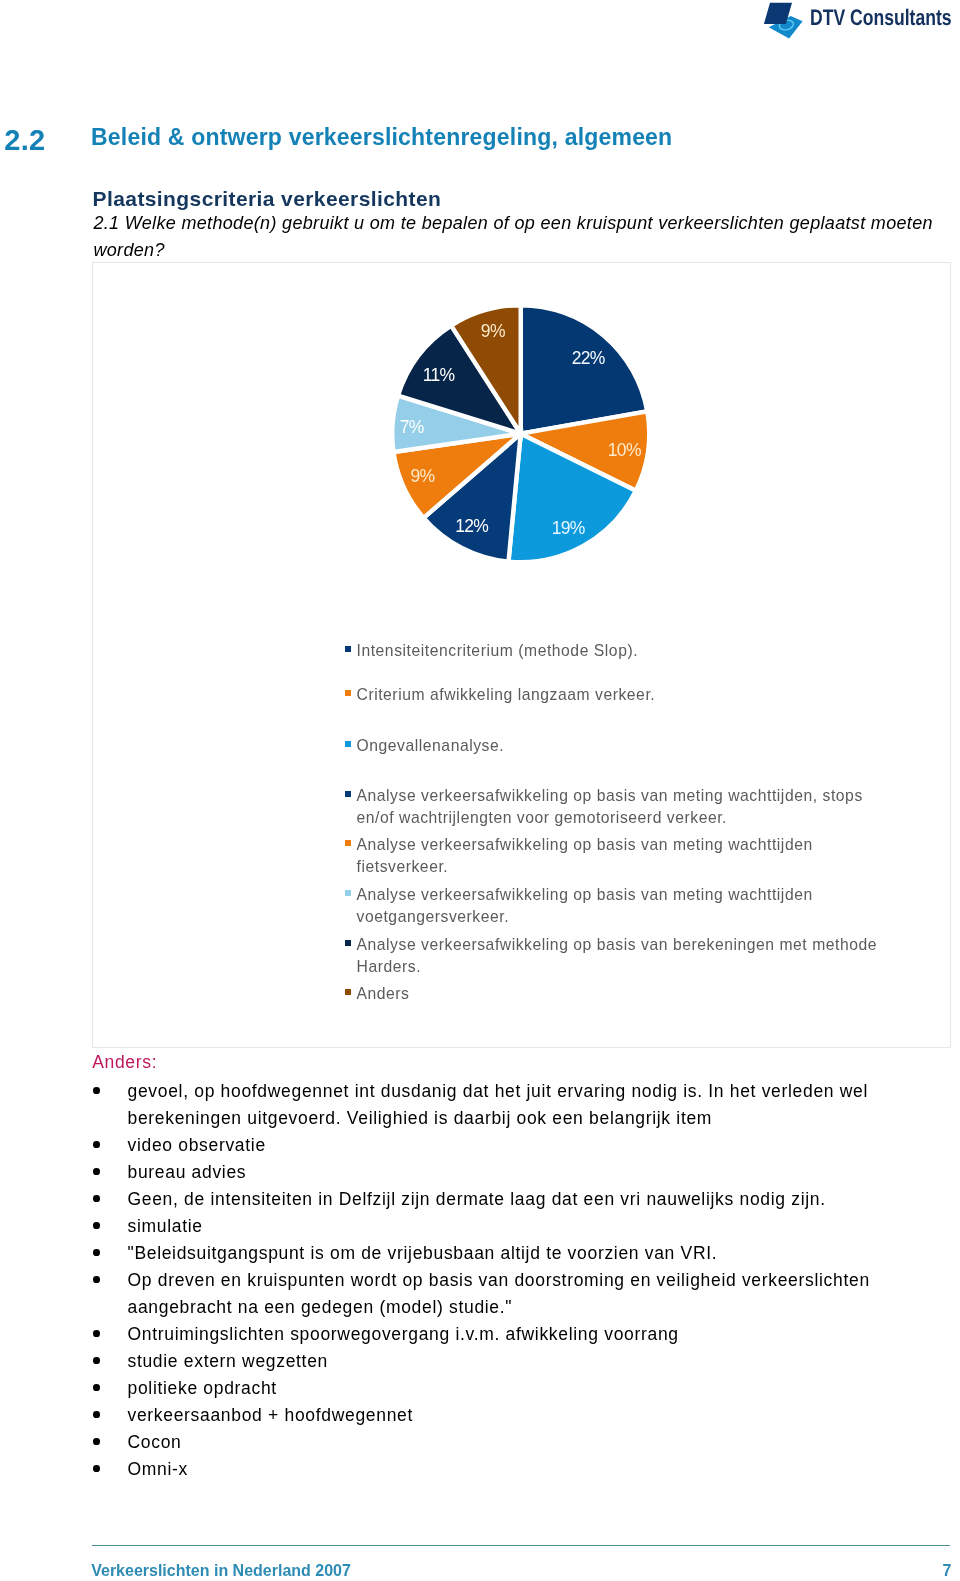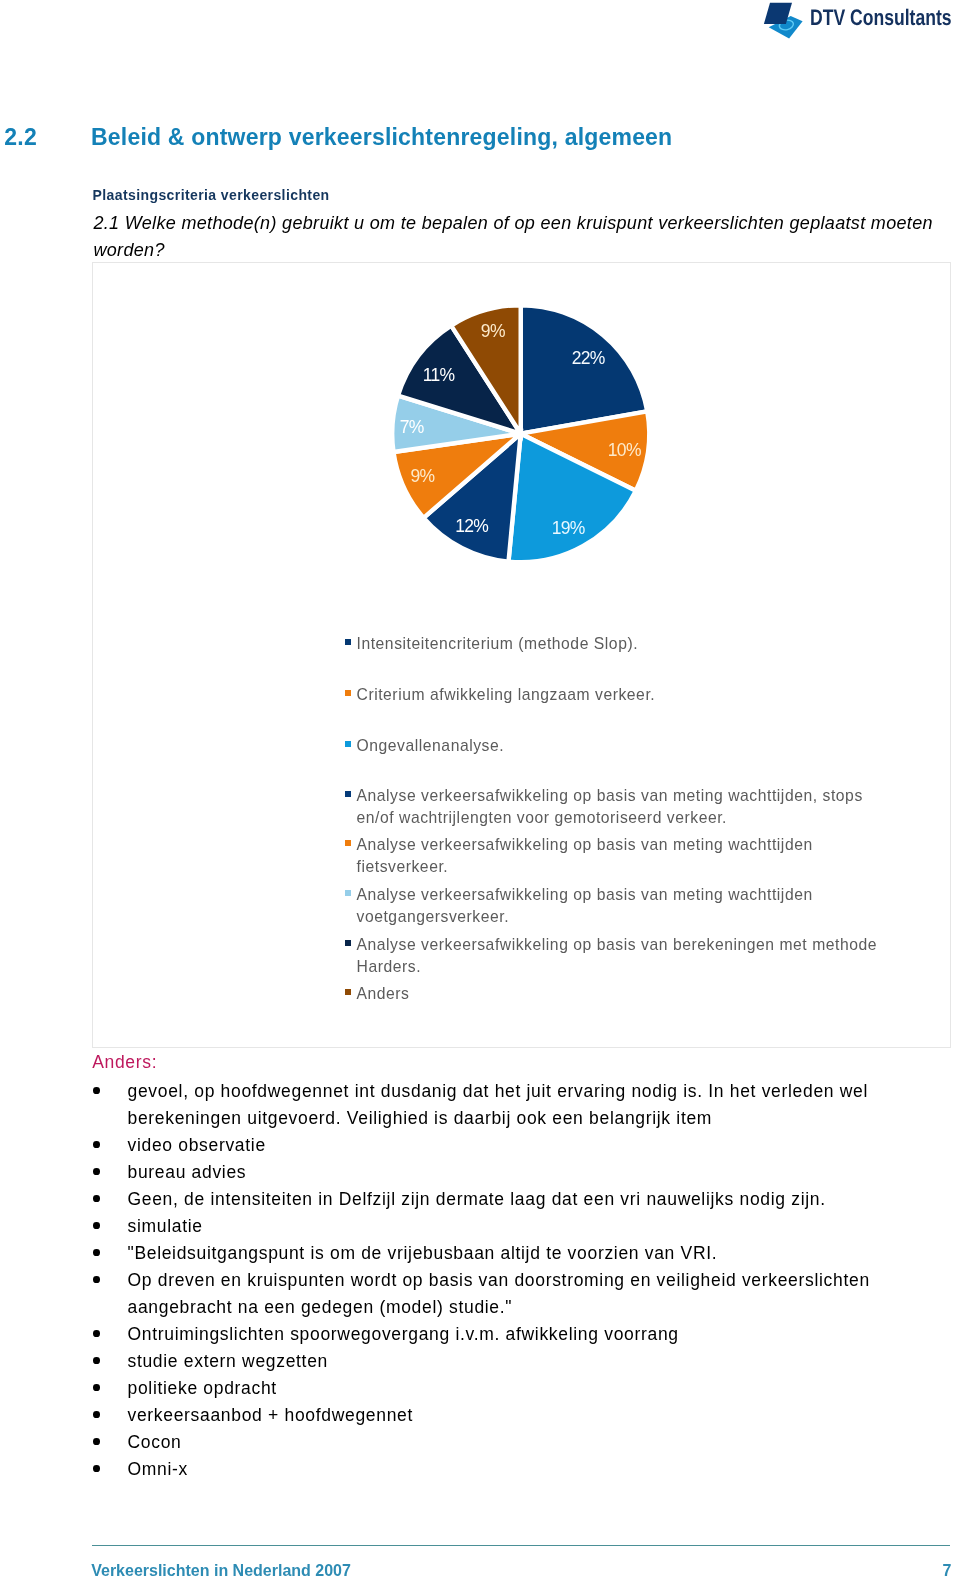--- a/index.html
+++ b/index.html
@@ -7,25 +7,25 @@
   .page{position:relative;width:960px;height:1581px;overflow:hidden;transform:translateZ(0);}
 
   
   .logo{position:absolute;left:758px;top:0px;width:200px;height:48px;}
   .logo-mark{position:absolute;left:0;top:0;display:block;}
   .logo-text{position:absolute;left:52.3px;top:4.7px;font-size:22.5px;font-weight:bold;color:#14315e;
              transform:scaleX(0.781);transform-origin:left top;white-space:nowrap;-webkit-font-smoothing:antialiased;text-rendering:geometricPrecision;
              font-family:"Liberation Sans",sans-serif;}
 
   
-  .h-num{position:absolute;left:4.3px;top:123.5px;font-size:23px;font-weight:bold;color:#1481b7;
+  .h-num{position:absolute;left:4.3px;top:123.5px;font-size:29px;font-weight:bold;color:#1481b7;
          letter-spacing:0.2px;}
   .h-title{position:absolute;left:91px;top:123.5px;font-size:23px;font-weight:bold;color:#1481b7;
            letter-spacing:0.2px;white-space:nowrap;text-align:center;}
-  .subhead{position:absolute;left:92.6px;top:187px;font-size:14px;font-weight:bold;color:#15375e;
+  .subhead{position:absolute;left:92.6px;top:187px;font-size:21px;font-weight:bold;color:#15375e;
            letter-spacing:0.4px;white-space:nowrap;}
   .question{position:absolute;left:93.4px;top:209.5px;width:848px;font-size:18px;font-style:italic;
             font-weight:normal;color:#000;line-height:27px;letter-spacing:0.33px;}
 
   
   .chartbox{position:absolute;left:92px;top:262px;width:859px;height:786px;border:1px solid #e6e6e6;
             background:#fff;box-sizing:border-box;}
   .pie{position:absolute;left:0;top:0;}
   .legend{position:absolute;left:252px;top:368px;width:545px;}
   .lg-row{position:absolute;padding-left:11.5px;width:534px;}
@@ -78,21 +78,21 @@
         <text x="495.1" y="101.0" text-anchor="middle" fill="#f7fbff" font-size="17.5" letter-spacing="-0.7" font-family="&quot;Liberation Sans&quot;,sans-serif">22%</text>
         <text x="531.3" y="192.7" text-anchor="middle" fill="#fdeacb" font-size="17.5" letter-spacing="-0.7" font-family="&quot;Liberation Sans&quot;,sans-serif">10%</text>
         <text x="475.2" y="270.7" text-anchor="middle" fill="#e9f8ff" font-size="17.5" letter-spacing="-0.7" font-family="&quot;Liberation Sans&quot;,sans-serif">19%</text>
         <text x="378.6" y="268.9" text-anchor="middle" fill="#ffffff" font-size="17.5" letter-spacing="-0.7" font-family="&quot;Liberation Sans&quot;,sans-serif">12%</text>
         <text x="329.4" y="218.9" text-anchor="middle" fill="#fdeacb" font-size="17.5" letter-spacing="-0.7" font-family="&quot;Liberation Sans&quot;,sans-serif">9%</text>
         <text x="318.6" y="169.6" text-anchor="middle" fill="#ffffff" font-size="17.5" letter-spacing="-0.7" font-family="&quot;Liberation Sans&quot;,sans-serif">7%</text>
         <text x="345.5" y="117.9" text-anchor="middle" fill="#ffffff" font-size="17.5" letter-spacing="-0.7" font-family="&quot;Liberation Sans&quot;,sans-serif">11%</text>
         <text x="399.8" y="74.2" text-anchor="middle" fill="#fdeacb" font-size="17.5" letter-spacing="-0.7" font-family="&quot;Liberation Sans&quot;,sans-serif">9%</text>
       </svg>
     <div class="legend">
-        <div class="lg-row" style="top: 2px;">
+        <div class="lg-row" style="top: 9px;">
           <span class="lg-sq" style="background: rgb(4, 56, 114);"></span>
           <span class="lg-tx">Intensiteitencriterium (methode Slop).</span>
         </div>
         <div class="lg-row" style="top: 53.1px;">
           <span class="lg-sq" style="background: rgb(239, 125, 13);"></span>
           <span class="lg-tx">Criterium afwikkeling langzaam verkeer.</span>
         </div>
         <div class="lg-row" style="top: 104.2px;">
           <span class="lg-sq" style="background: rgb(13, 154, 220);"></span>
           <span class="lg-tx">Ongevallenanalyse.</span>

